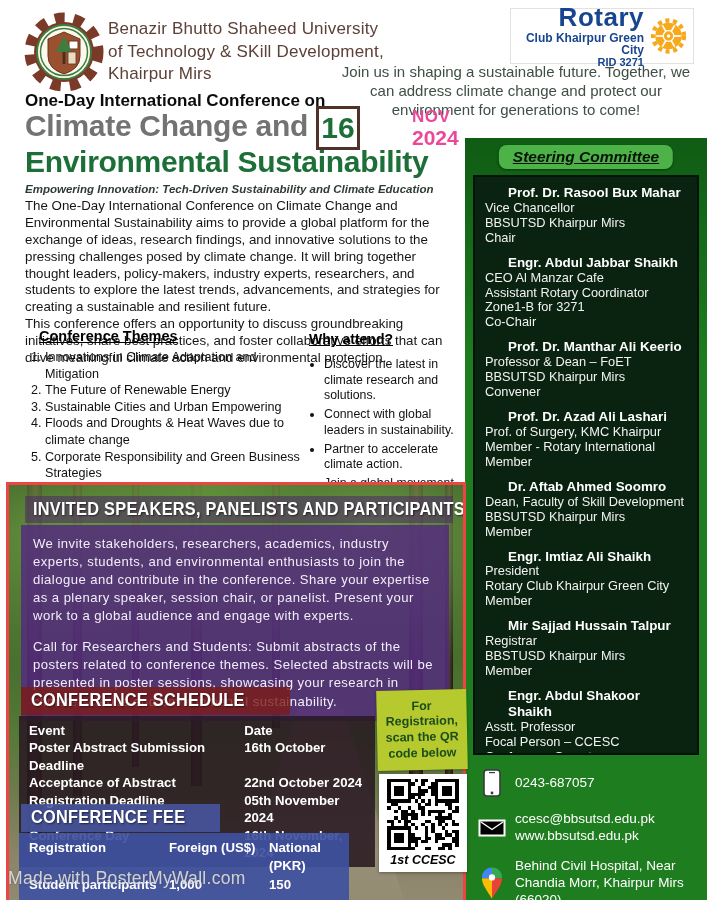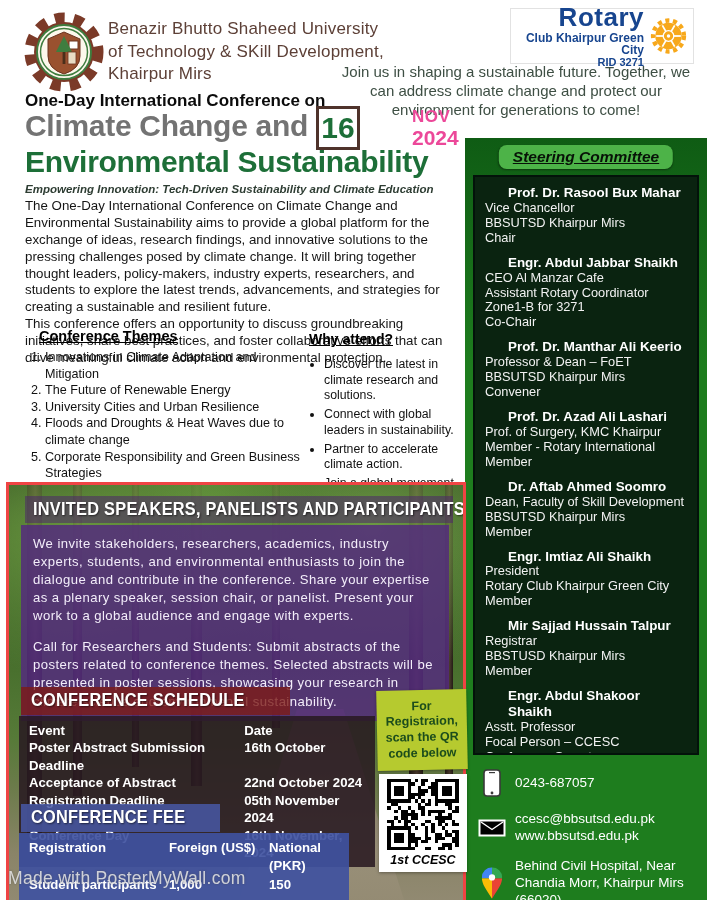--- a/index.html
+++ b/index.html
@@ -169,21 +169,21 @@
   </div>
 
   <div class="abs themes">
     <div class="themes-heading">Conference Themes</div>
     <ol>
 
         <li>Innovations in Climate Adaptation and Mitigation</li>
 
         <li>The Future of Renewable Energy</li>
 
-        <li>University Cities and Urban Resilience</li>
+        <li>Sustainable Cities and Urban Empowering</li>
 
         <li>Floods and Droughts &amp; Heat Waves due to climate change</li>
 
         <li>Corporate Responsibility and Green Business Strategies</li>
 
         <li>Circular Economy and Waste Management</li>
 
         <li>Biodiversity Conservation and Ecosystem Restoration</li>
 
         <li>Policy and Governance for a Green Future</li>

